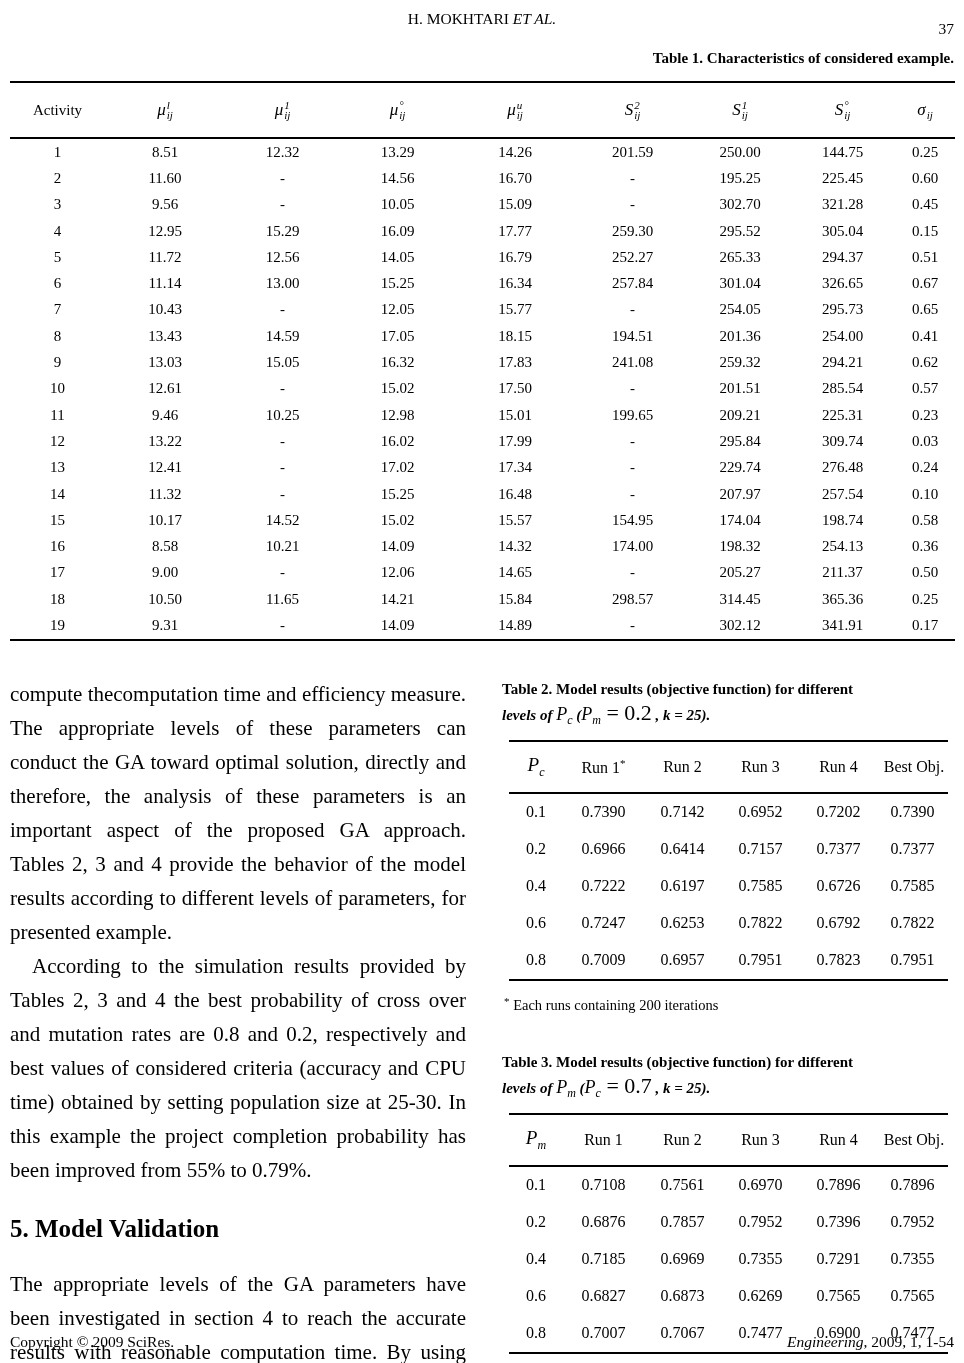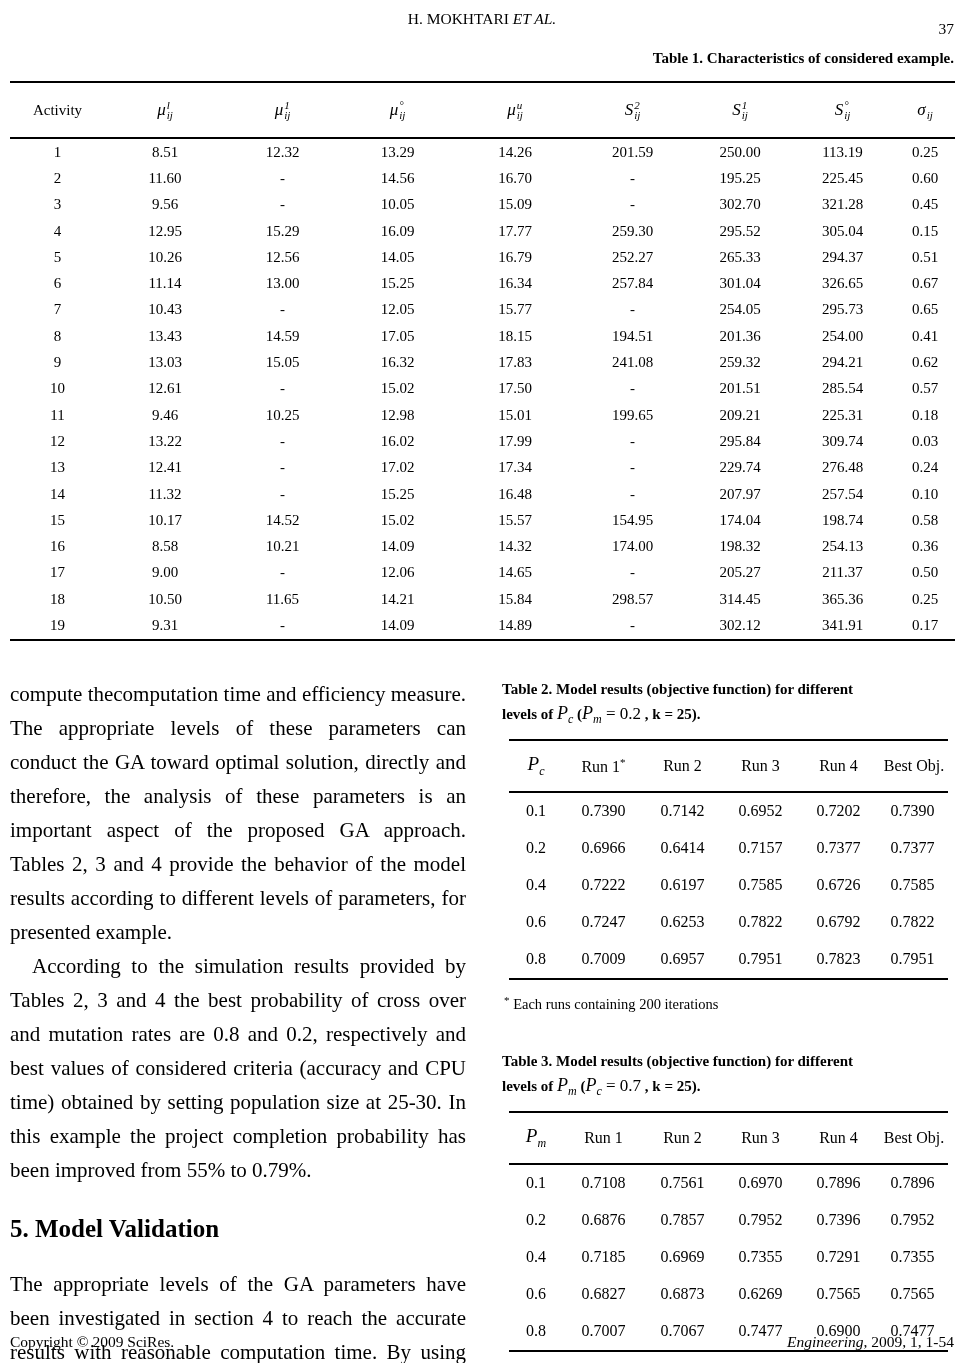--- a/index.html
+++ b/index.html
@@ -33,24 +33,24 @@
   .cols{display:flex;margin-top:36px;}
   .col-left{width:456px;margin-right:36px;}
   .col-right{width:452px;}
 
   .col-left p{font-size:21px;line-height:34px;text-align:justify;margin:0;}
   p.indent{text-indent:22px;}
   .sec-heading{font-size:25px;font-weight:bold;margin:28px 0 24px 0;}
 
   
   .tcap{text-align:left;font-weight:bold;font-size:15px;line-height:24px;margin:0 0 8px 0;}
-  .cp-b{font-weight:bold;}
+  .cp-b{font-weight:bold;font-style:italic;}
   .cp-i{font-weight:normal;font-style:italic;font-size:18px;}
   .cp-sub{font-weight:normal;font-style:italic;font-size:12px;vertical-align:-4px;}
-  .cp-n{font-weight:normal;font-size:17px;}
+  .cp-n{font-weight:normal;font-size:22px;}
 
   .t23{width:439px;margin:0 auto;font-size:16px;table-layout:fixed;}
   .t23 thead th{border-top:2px solid #000;border-bottom:2px solid #000;height:48px;font-weight:normal;text-align:center;vertical-align:middle;}
   .t23 td{height:37px;text-align:center;vertical-align:middle;padding:0;}
   .t23 tbody tr:last-child td{border-bottom:2px solid #000;}
   .t23 .ph{font-style:italic;font-size:19px;}
   .t23 .ph .sub{font-size:12px;vertical-align:-5px;}
   .t23 th.bestobj{text-align:center;padding-left:4px;line-height:20px;}
   .runsup{font-size:11px;vertical-align:6px;}
 
@@ -150,21 +150,21 @@
     </thead>
     <tbody>
         <tr>
           <td>1</td>
           <td>8.51</td>
           <td>12.32</td>
           <td>13.29</td>
           <td>14.26</td>
           <td>201.59</td>
           <td>250.00</td>
-          <td>113.19</td>
+          <td>144.75</td>
           <td>0.25</td>
         </tr>
         <tr>
           <td>2</td>
           <td>11.60</td>
           <td>-</td>
           <td>14.56</td>
           <td>16.70</td>
           <td>-</td>
           <td>195.25</td>
@@ -188,21 +188,21 @@
           <td>15.29</td>
           <td>16.09</td>
           <td>17.77</td>
           <td>259.30</td>
           <td>295.52</td>
           <td>305.04</td>
           <td>0.15</td>
         </tr>
         <tr>
           <td>5</td>
-          <td>10.26</td>
+          <td>11.72</td>
           <td>12.56</td>
           <td>14.05</td>
           <td>16.79</td>
           <td>252.27</td>
           <td>265.33</td>
           <td>294.37</td>
           <td>0.51</td>
         </tr>
         <tr>
           <td>6</td>
@@ -261,21 +261,21 @@
         </tr>
         <tr>
           <td>11</td>
           <td>9.46</td>
           <td>10.25</td>
           <td>12.98</td>
           <td>15.01</td>
           <td>199.65</td>
           <td>209.21</td>
           <td>225.31</td>
-          <td>0.18</td>
+          <td>0.23</td>
         </tr>
         <tr>
           <td>12</td>
           <td>13.22</td>
           <td>-</td>
           <td>16.02</td>
           <td>17.99</td>
           <td>-</td>
           <td>295.84</td>
           <td>309.74</td>

